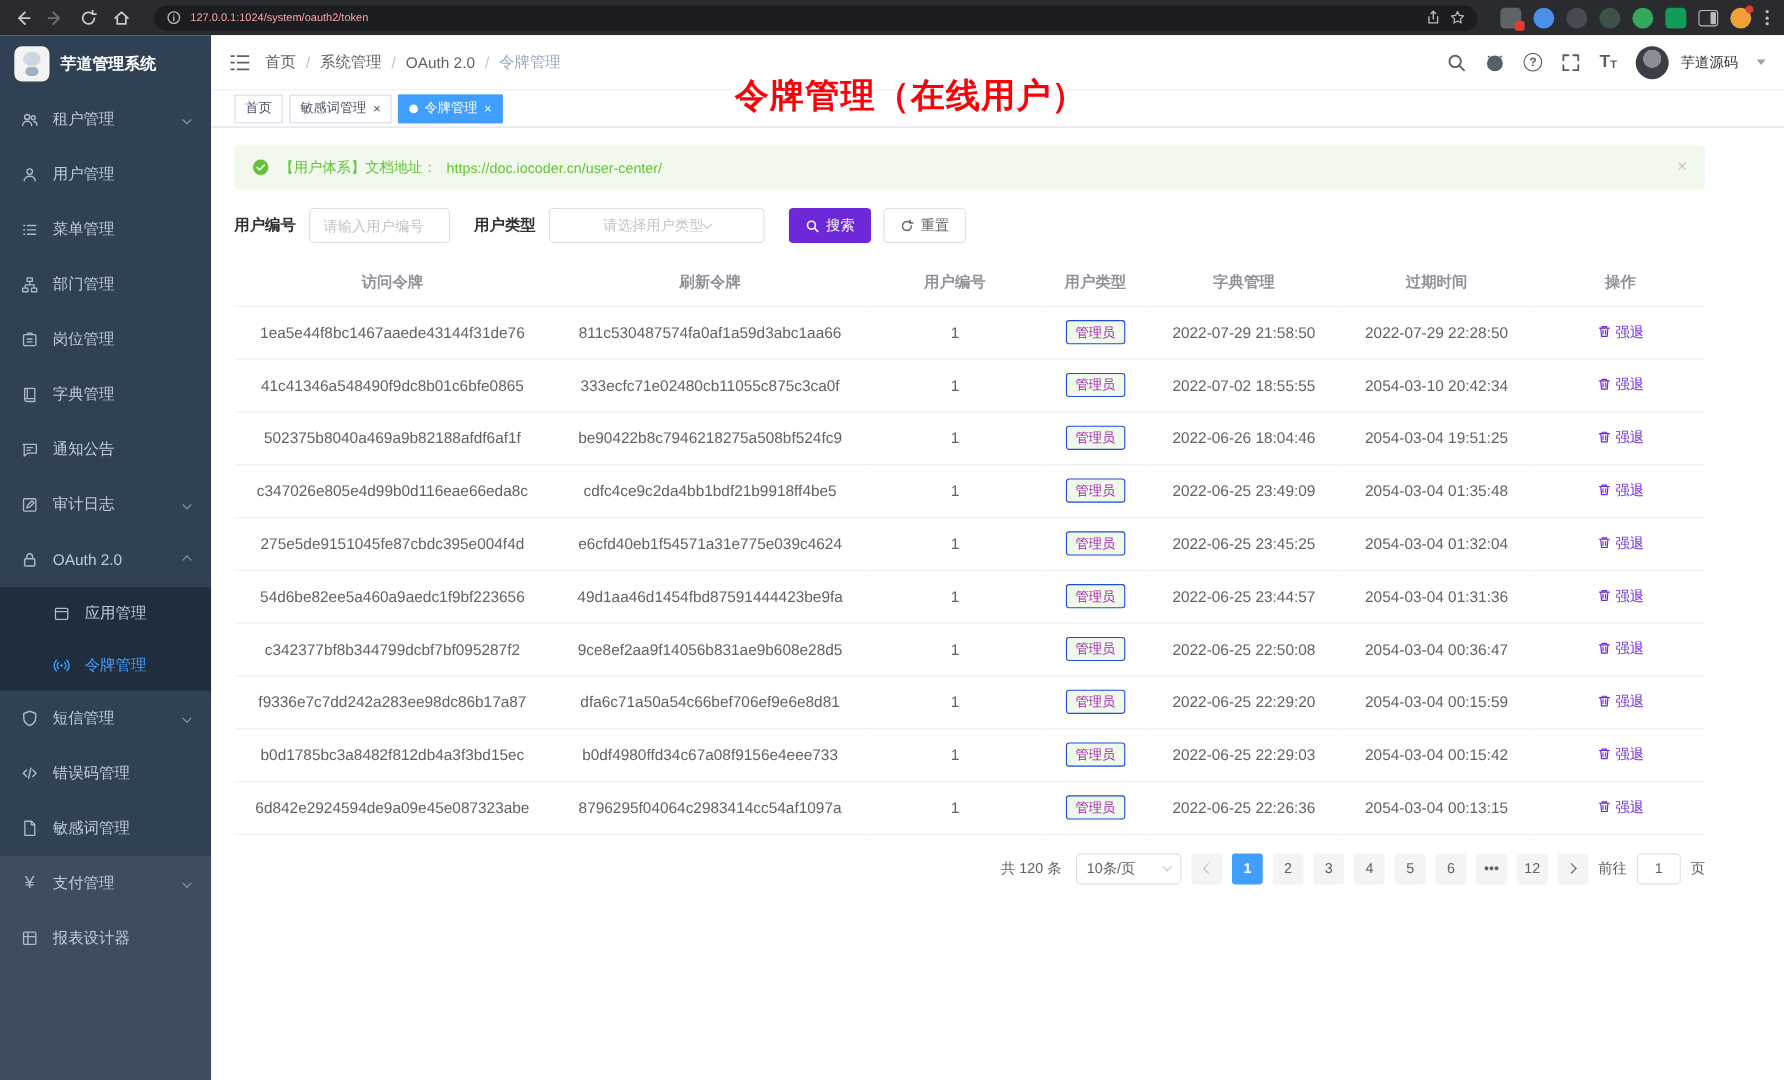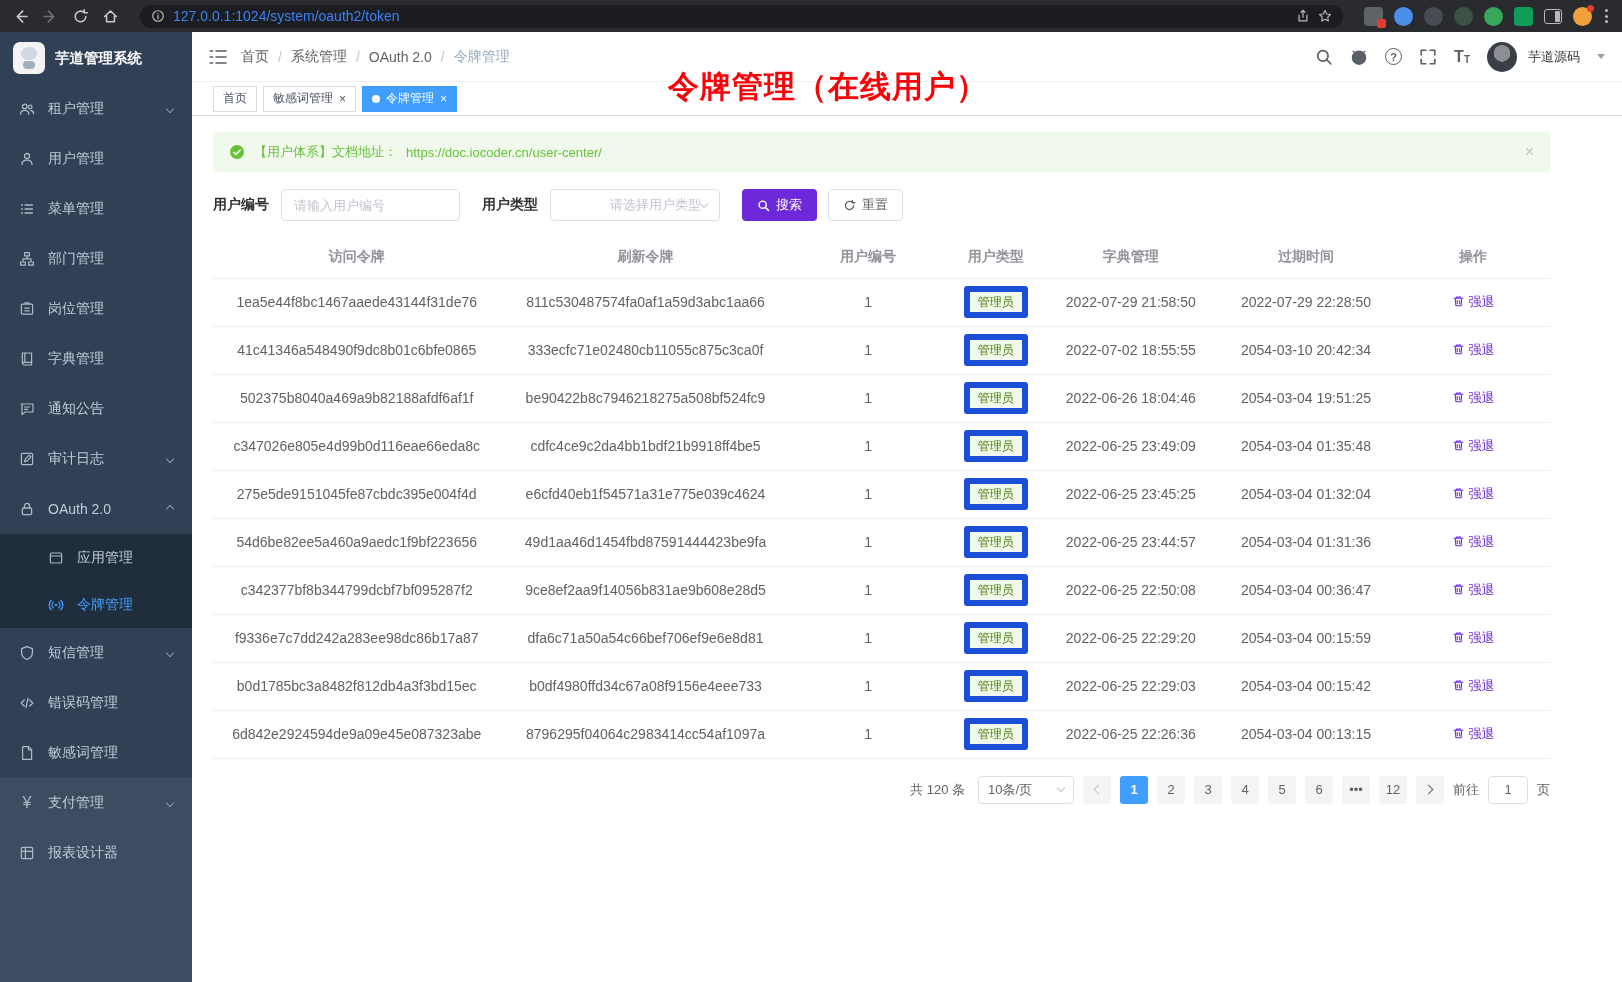--- a/index.html
+++ b/index.html
@@ -5,21 +5,21 @@
   *{margin:0;padding:0;box-sizing:border-box}
   html,body{width:1622px;height:982px;overflow:hidden}
   body{font-family:"Liberation Sans","DejaVu Sans",sans-serif;background:#fff;position:relative}
   .ptr{cursor:pointer}
 
   
   .browser{height:32px;background:#2a2b2e;display:flex;align-items:center;padding:0 12px;gap:13px}
   .bi{width:17px;height:17px;color:#c9c9c9;flex:none}
   .bi.dim{color:#6f6f6f}
   .urlbar{flex:1;height:23px;background:#1c1d20;border-radius:12px;display:flex;align-items:center;padding:0 11px;gap:8px;margin:0 8px;min-width:0}
-  .urlbar .url{color:#3b82f6;font-size:14px;white-space:nowrap;overflow:hidden}
+  .urlbar .url{color:#fca5a5;font-size:10px;white-space:nowrap;overflow:hidden}
   .urlbar .sp{flex:1}
   .urlbar svg{width:14px;height:14px;color:#b9b9b9;flex:none}
   .exts{display:flex;align-items:center;gap:11px}
   .ext{width:19px;height:19px;border-radius:50%;position:relative;flex:none;display:inline-block}
   .ext.sq{border-radius:4px}
   .ext .badge{position:absolute;right:-3px;bottom:-2px;width:9px;height:9px;background:#e33b2e;border-radius:2px}
   .ext .dotbadge{position:absolute;right:-2px;top:-2px;width:7px;height:7px;background:#e33b2e;border-radius:50%}
   .panelic{width:18px;height:15px;border:1.5px solid #b9b9b9;border-radius:3px;position:relative;flex:none}
   .panelic::after{content:"";position:absolute;right:1px;top:1px;bottom:1px;width:5px;background:#b9b9b9;border-radius:1px}
   .kebab{display:inline-flex;flex-direction:column;gap:2.5px;padding:2px}
@@ -72,33 +72,33 @@
 
   
   .content{flex:1;padding:16px 72px 16px 21px;overflow:hidden}
   .alert{height:40px;background:#f0f9eb;border-radius:4px;display:flex;align-items:center;padding:0 16px;gap:9px;color:#67c23a;font-size:13px;margin-bottom:17px}
   .alert a{color:#67c23a;text-decoration:none}
   .alert .close{margin-left:auto;color:#c0c4cc;font-size:16px;line-height:1}
   .alert svg{width:16px;height:16px;flex:none}
 
   .filters{display:flex;align-items:center;margin-bottom:15px;font-size:14px}
   .flabel{font-weight:bold;color:#303133;margin-right:12px;white-space:nowrap}
-  .finput{width:179px;height:32px;border:1px solid #dcdfe6;border-radius:4px;padding:0 12px;font-size:13px;color:#606266;margin-right:22px;outline:none;font-family:inherit}
+  .finput{width:128px;height:32px;border:1px solid #dcdfe6;border-radius:4px;padding:0 12px;font-size:13px;color:#606266;margin-right:22px;outline:none;font-family:inherit}
   .finput::placeholder{color:#c0c4cc}
-  .fselect{width:170px;height:32px;border:1px solid #dcdfe6;border-radius:4px;display:flex;align-items:center;justify-content:flex-end;padding:0 12px;color:#c0c4cc;font-size:13px;margin-right:10px;background:#fff}
+  .fselect{width:196px;height:32px;border:1px solid #dcdfe6;border-radius:4px;display:flex;align-items:center;justify-content:center;padding:0 12px;color:#c0c4cc;font-size:13px;margin-right:10px;background:#fff}
   .selcaret{width:6px;height:6px;border-right:1.3px solid #c0c4cc;border-bottom:1.3px solid #c0c4cc;transform:rotate(45deg);margin-top:-3px}
   .btn{height:32px;border-radius:4px;padding:0 14px;font-size:13px;display:inline-flex;align-items:center;gap:6px;border:1px solid transparent;font-family:inherit}
   .btn svg{width:13px;height:13px}
   .btn.primary{background:#6d28d9;color:#fff;margin-left:12px}
   .btn.plain{background:#fff;color:#606266;border-color:#dcdfe6;margin-left:11px}
 
   table{width:100%;border-collapse:collapse;font-size:14px;color:#606266;table-layout:fixed}
   th{color:#909399;font-weight:bold;font-size:14px;height:42px;border-bottom:1px solid #ebeef5;text-align:center}
   td{height:48px;border-bottom:1px solid #ebeef5;text-align:center;white-space:nowrap;overflow:hidden}
-  .tag{display:inline-block;background:#f0f9eb;border:6px solid #1d4ed8;color:#4d7c0f;font-size:12px;padding:2px 8px;border-radius:3px;line-height:1.4}
+  .tag{display:inline-block;background:#f0f9eb;border:1px solid #1d4ed8;color:#a21caf;font-size:12px;padding:2px 8px;border-radius:3px;line-height:1.4}
   .action{color:#6d28d9;font-size:13px;display:inline-flex;align-items:center;gap:4px}
   .action svg{width:13px;height:13px}
 
   .pagination{display:flex;align-items:center;justify-content:flex-end;gap:9px;margin-top:17px;font-size:13px;color:#606266}
   .pg-total{margin-right:4px}
   .pg-select{width:96px;height:28px;border:1px solid #dcdfe6;border-radius:4px;display:flex;align-items:center;justify-content:space-between;padding:0 9px;background:#fff;color:#606266}
   .pg-btn{min-width:28px;height:28px;padding:0 4px;background:#f4f4f5;border-radius:3px;display:inline-flex;align-items:center;justify-content:center;color:#606266}
   .pg-btn.active{background:#409eff;color:#fff;font-weight:bold}
   .pg-btn.prev{color:#c0c4cc}
   .pg-chev{width:7px;height:7px;border-right:1.6px solid currentColor;border-bottom:1.6px solid currentColor}

